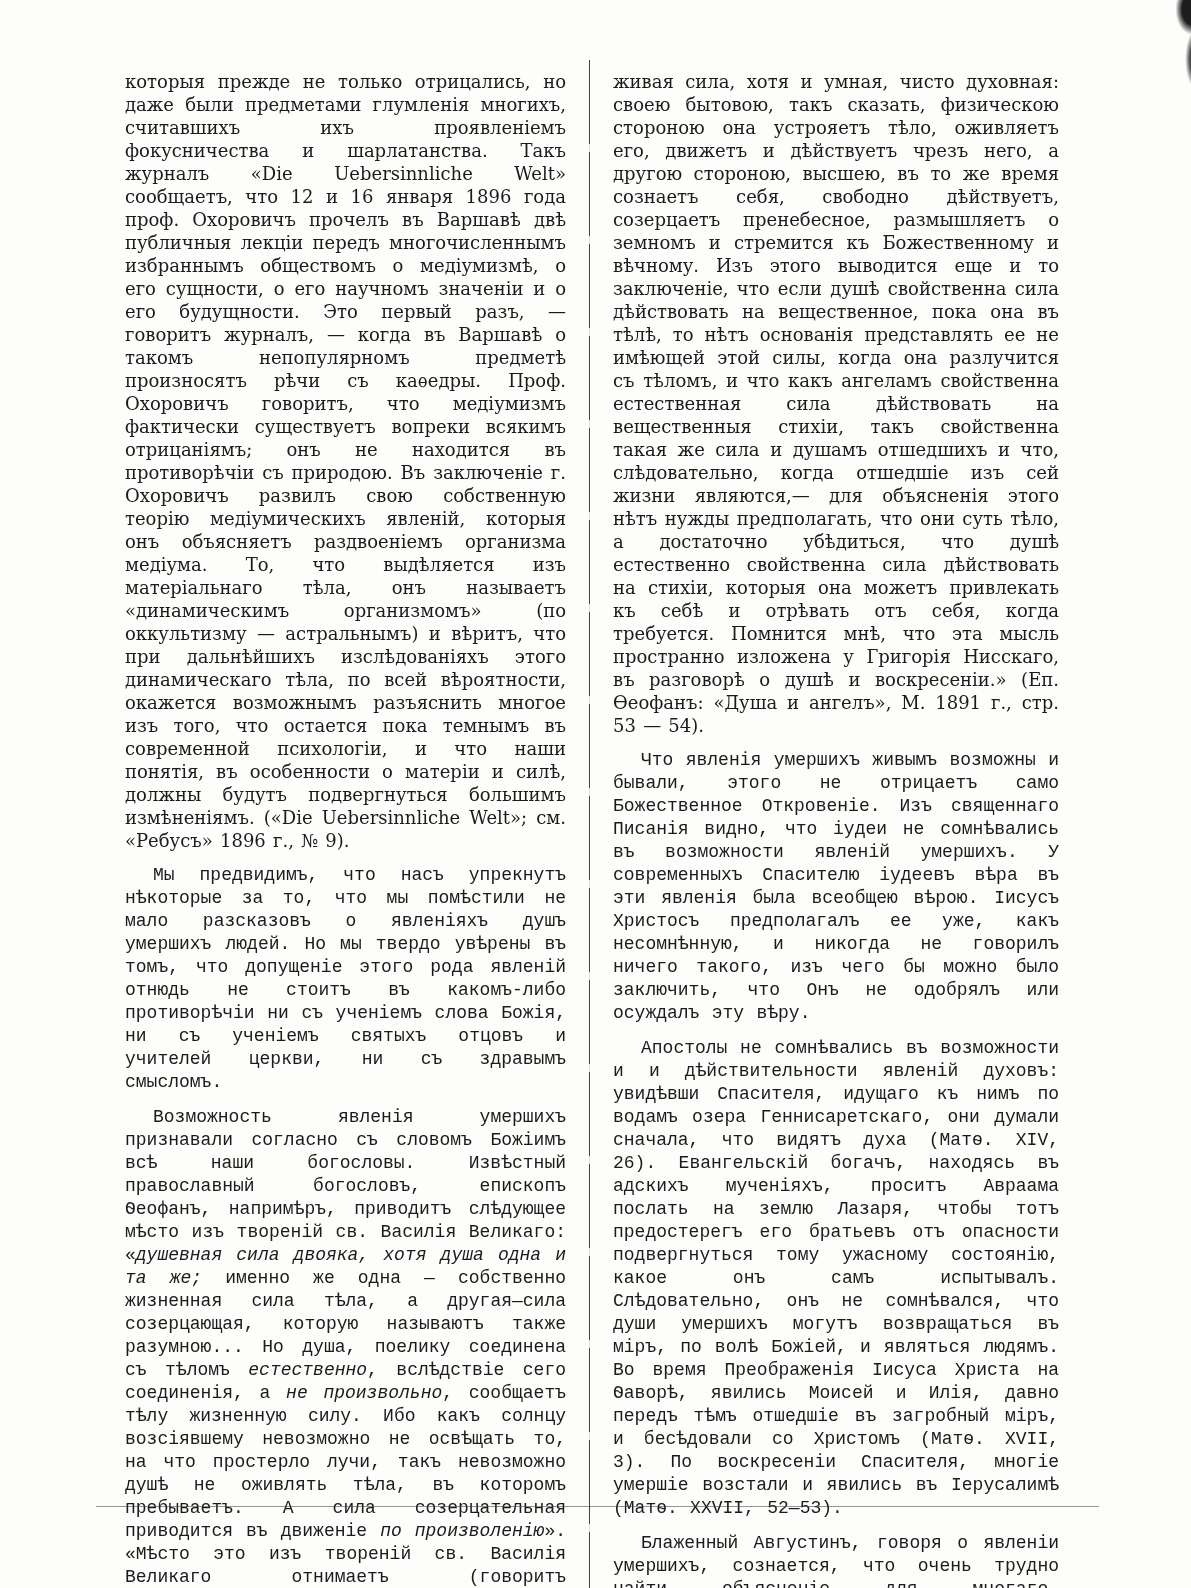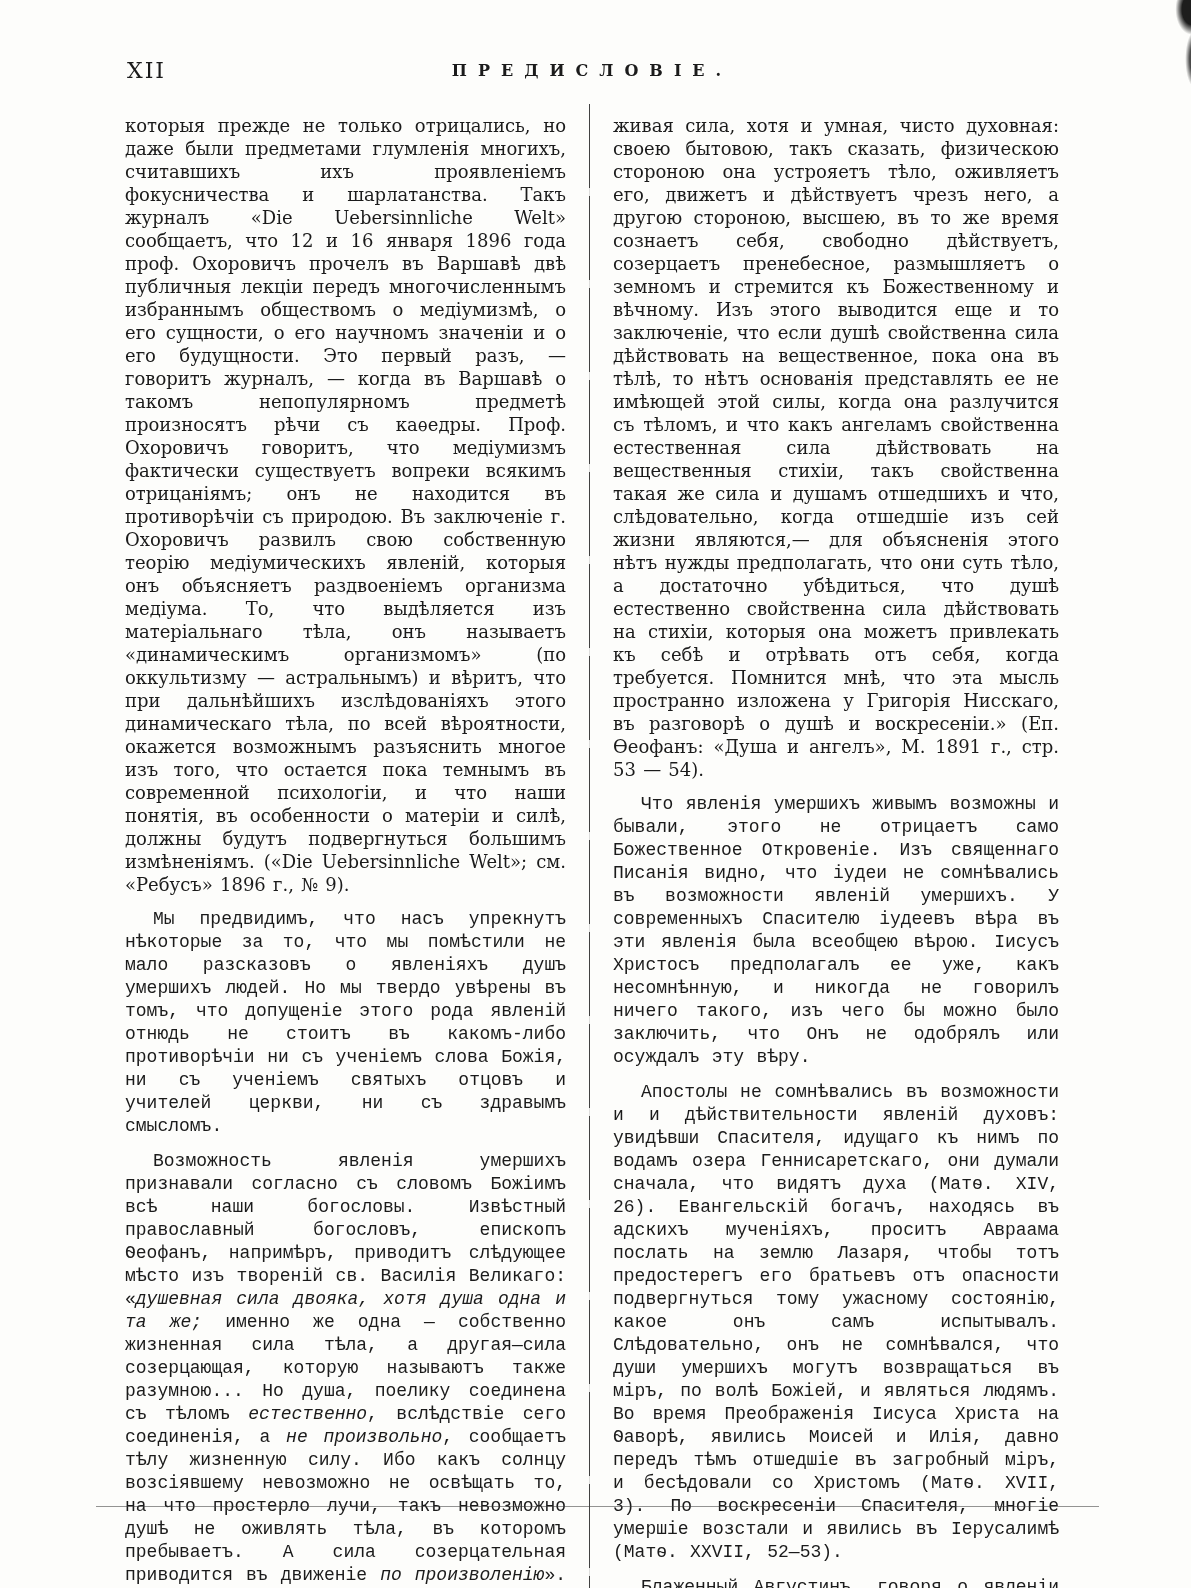--- a/index.html
+++ b/index.html
@@ -76,24 +76,20 @@
   .para { margin: 12px; }
   .para.indent { text-indent: 28px; font-family: Liberation Mono, monospace; }
   .em { font-style: italic; }
 </style>
 </head>
 <body>
 
 <div class="page">
   <div class="scan-artifact"></div>
 
-  <div class="header-row">
-    <span class="page-number">XII</span>
-    <span class="page-title">ПРЕДИСЛОВІЕ.</span>
-  </div>
 
   <div class="columns">
     <div class="column left">
         <p class="para"><span>которыя прежде не только отрицались, но даже были предметами глумленія многихъ, считавшихъ ихъ проявленіемъ фокусничества и шарлатанства. Такъ журналъ «Die Uebersinnliche Welt» сообщаетъ, что 12 и 16 января 1896 года проф. Охоровичъ прочелъ въ Варшавѣ двѣ публичныя лекціи передъ многочисленнымъ избраннымъ обществомъ о медіумизмѣ, о его сущности, о его научномъ значеніи и о его будущности. Это первый разъ, — говоритъ журналъ, — когда въ Варшавѣ о такомъ непопулярномъ предметѣ произносятъ рѣчи съ каѳедры. Проф. Охоровичъ говоритъ, что медіумизмъ фактически существуетъ вопреки всякимъ отрицаніямъ; онъ не находится въ противорѣчіи съ природою. Въ заключеніе г. Охоровичъ развилъ свою собственную теорію медіумическихъ явленій, которыя онъ объясняетъ раздвоеніемъ организма медіума. То, что выдѣляется изъ матеріальнаго тѣла, онъ называетъ «динамическимъ организмомъ» (по оккультизму — астральнымъ) и вѣритъ, что при дальнѣйшихъ изслѣдованіяхъ этого динамическаго тѣла, по всей вѣроятности, окажется возможнымъ разъяснить многое изъ того, что остается пока темнымъ въ современной психологіи, и что наши понятія, въ особенности о матеріи и силѣ, должны будутъ подвергнуться большимъ измѣненіямъ. («Die Uebersinnliche Welt»; см. «Ребусъ» 1896 г., № 9).</span></p>
         <p class="para indent"><span>Мы предвидимъ, что насъ упрекнутъ нѣкоторые за то, что мы помѣстили не мало разсказовъ о явленіяхъ душъ умершихъ людей. Но мы твердо увѣрены въ томъ, что допущеніе этого рода явленій отнюдь не стоитъ въ какомъ-либо противорѣчіи ни съ ученіемъ слова Божія, ни съ ученіемъ святыхъ отцовъ и учителей церкви, ни съ здравымъ смысломъ.</span></p>
         <p class="para indent"><span>Возможность явленія умершихъ признавали согласно съ словомъ Божіимъ всѣ наши богословы. Извѣстный православный богословъ, епископъ Ѳеофанъ, напримѣръ, приводитъ слѣдующее мѣсто изъ твореній св. Василія Великаго: «</span><span class="em">душевная сила двояка, хотя душа одна и та же;</span><span> именно же одна — собственно жизненная сила тѣла, а другая—сила созерцающая, которую называютъ также разумною... Но душа, поелику соединена съ тѣломъ </span><span class="em">естественно</span><span>, вслѣдствіе сего соединенія, а </span><span class="em">не произвольно</span><span>, сообщаетъ тѣлу жизненную силу. Ибо какъ солнцу возсіявшему невозможно не освѣщать то, на что простерло лучи, такъ невозможно душѣ не оживлять тѣла, въ которомъ пребываетъ. А сила созерцательная приводится въ движеніе </span><span class="em">по произволенію</span><span>». «Мѣсто это изъ твореній св. Василія Великаго отнимаетъ (говоритъ преосвященный Ѳеофанъ) всякій предлогъ не только къ тому, чтобы душу считать тѣломъ, но и къ тому, чтобы придумывать какое-либо посредство для связи души съ тѣломъ въ нѣкоей тонкой оболочкѣ души. Вѣдь душа есть дѣйствительная,</span></p>
       </div>
     <div class="divider"></div>
     <div class="column right">
         <p class="para"><span>живая сила, хотя и умная, чисто духовная: своею бытовою, такъ сказать, физическою стороною она устрояетъ тѣло, оживляетъ его, движетъ и дѣйствуетъ чрезъ него, а другою стороною, высшею, въ то же время сознаетъ себя, свободно дѣйствуетъ, созерцаетъ пренебесное, размышляетъ о земномъ и стремится къ Божественному и вѣчному. Изъ этого выводится еще и то заключеніе, что если душѣ свойственна сила дѣйствовать на вещественное, пока она въ тѣлѣ, то нѣтъ основанія представлять ее не имѣющей этой силы, когда она разлучится съ тѣломъ, и что какъ ангеламъ свойственна естественная сила дѣйствовать на вещественныя стихіи, такъ свойственна такая же сила и душамъ отшедшихъ и что, слѣдовательно, когда отшедшіе изъ сей жизни являются,— для объясненія этого нѣтъ нужды предполагать, что они суть тѣло, а достаточно убѣдиться, что душѣ естественно свойственна сила дѣйствовать на стихіи, которыя она можетъ привлекать къ себѣ и отрѣвать отъ себя, когда требуется. Помнится мнѣ, что эта мысль пространно изложена у Григорія Нисскаго, въ разговорѣ о душѣ и воскресеніи.» (Еп. Ѳеофанъ: «Душа и ангелъ», М. 1891 г., стр. 53 — 54).</span></p>

